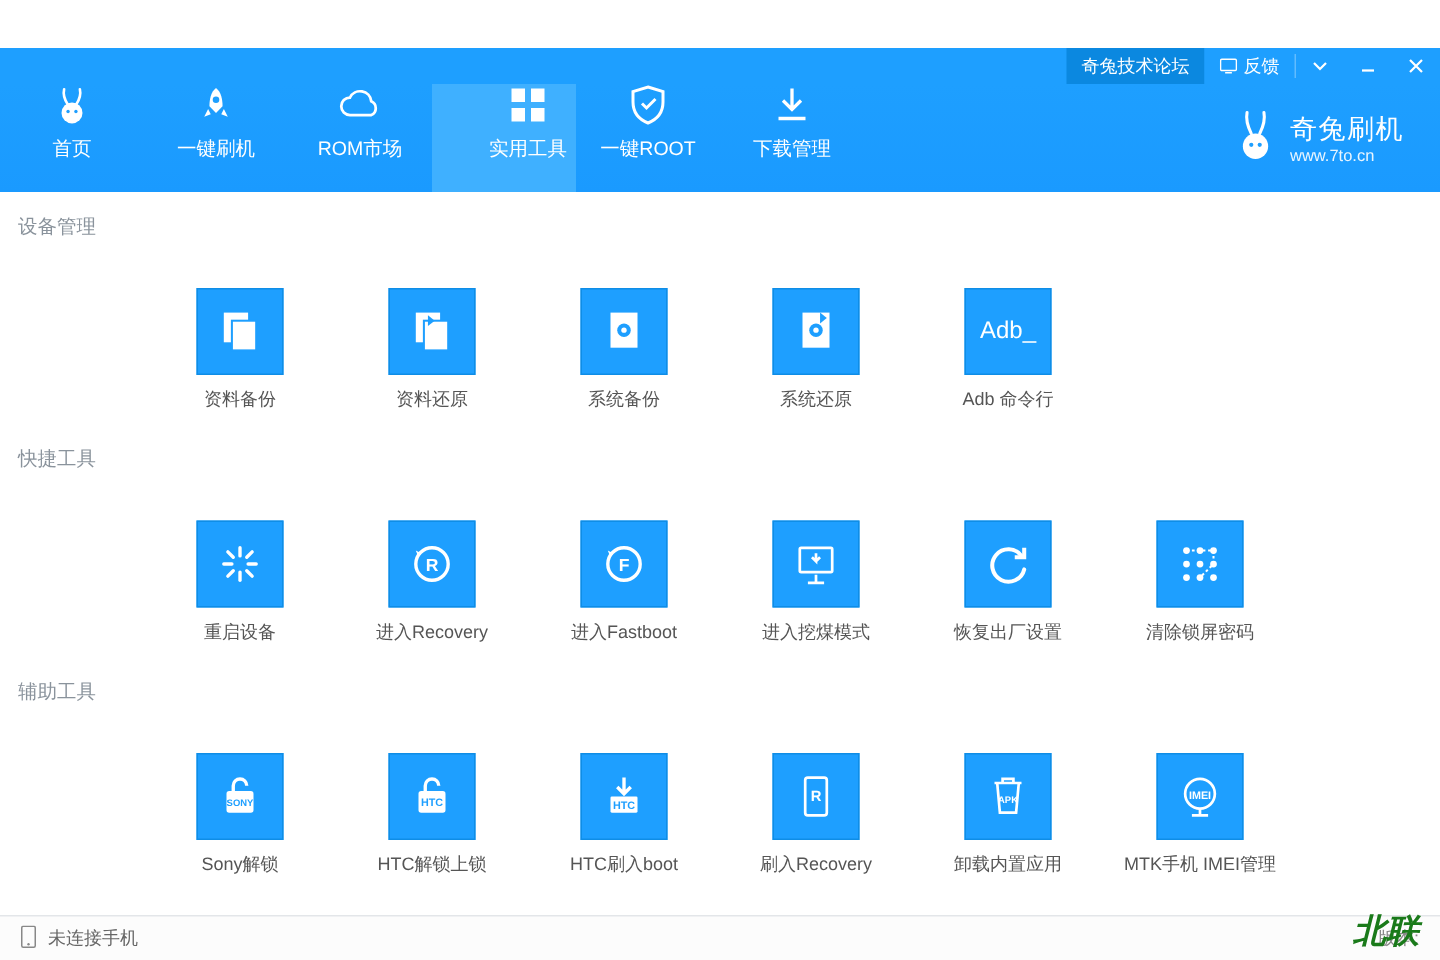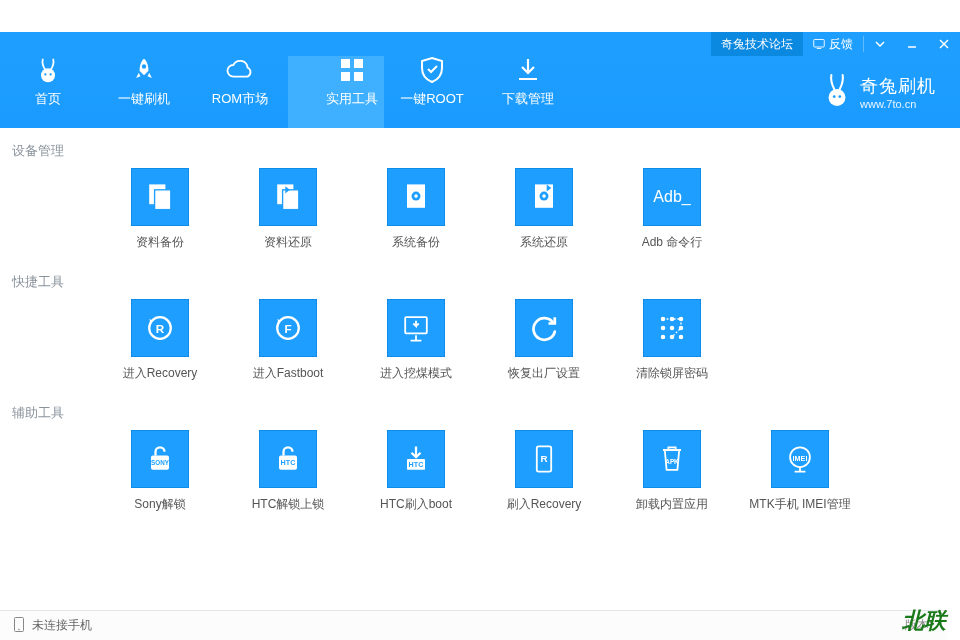--- a/index.html
+++ b/index.html
@@ -20,25 +20,25 @@
 .brand { margin-left: auto; display: flex; align-items: center; padding-right: 18px; color: #fff; }
 .brand .rabbit { margin-right: 8px; }
 .brand .text { display: flex; flex-direction: column; align-items: flex-start; }
 .brand .text .name { font-size: 18px; font-weight: 500; letter-spacing: 1px; }
 .brand .text .url { font-size: 11px; opacity: 0.9; }
 
 .content { height: 514px; padding: 14px 12px 6px; overflow: auto; }
 .section-title { color: #8a939c; font-size: 13px; margin-bottom: 8px; }
 .grid { display: flex; flex-wrap: wrap; margin-left: 84px; margin-bottom: 8px; }
 .tool { width: 128px; display: flex; flex-direction: column; align-items: center; margin-bottom: 14px; cursor: pointer; }
-.tool .tile { width: 58px; height: 58px; background: #1e9fff; border: 1px solid #0f8de6; display: flex; align-items: center; justify-content: center; }
+.tool .tile { width: 58px; height: 58px; background: #1e9fff; border: 1px solid #0f8de6; display: flex; align-items: center; justify-content: center; margin-top: 24px; }
 .tool .tile svg { width: 36px; height: 36px; }
 .tool .cap { font-size: 12px; color: #555; margin-top: 8px; text-align: center; white-space: nowrap; }
 
-.statusbar { position: absolute; left: 0; right: 14px; bottom: 0; height: 30px; border-top: 1px solid #e3e6e9; display: flex; align-items: center; padding: 0 14px; font-size: 12px; color: #666; background: #fcfcfc; }
+.statusbar { position: absolute; left: 0; right: 0; bottom: 0; height: 30px; border-top: 1px solid #e3e6e9; display: flex; align-items: center; padding: 0 14px; font-size: 12px; color: #666; background: #fcfcfc; }
 .statusbar .phone-icon { margin-right: 8px; }
 .statusbar .version { margin-left: auto; color: #888; text-align: right; }
 .watermark { position: absolute; right: 14px; bottom: 4px; font-size: 22px; font-weight: 700; font-style: italic; color: #1a7a1a; }
 </style>
 </head>
 <body>
 
 <div class="titlebar">
   <div class="titlebar-btn forum">
       <span>奇兔技术论坛</span>
@@ -187,20 +187,37 @@
     <div class="tool">
       <div class="tile">
           <span style="color:#fff;font-size:16px;font-weight:500">Adb_</span>
         </div>
       <div class="cap">Adb 命令行</div>
     </div>
   </div>
 
   <div class="section-title">快捷工具</div>
   <div class="grid">
+    <div class="tool">
+      <div class="tile">
+          <svg viewBox="0 0 40 40">
+            <g stroke="#fff" stroke-width="2.5" stroke-linecap="round">
+              <path d="M20 8v6"></path>
+              <path d="M20 26v6"></path>
+              <path d="M8 20h6"></path>
+              <path d="M26 20h6"></path>
+              <path d="M11 11l4 4"></path>
+              <path d="M25 25l4 4"></path>
+              <path d="M29 11l-4 4"></path>
+              <path d="M15 25l-4 4"></path>
+            </g>
+          </svg>
+        </div>
+      <div class="cap">重启设备</div>
+    </div>
     <div class="tool">
       <div class="tile">
           <svg viewBox="0 0 40 40">
             <circle cx="20" cy="20" r="12" fill="none" stroke="#fff" stroke-width="2.5"></circle>
             <path d="M12 12l-4-2 2 5" fill="#fff"></path>
             <text x="20" y="25" text-anchor="middle" fill="#fff" font-size="13" font-weight="600">R</text>
           </svg>
         </div>
       <div class="cap">进入Recovery</div>
     </div>

